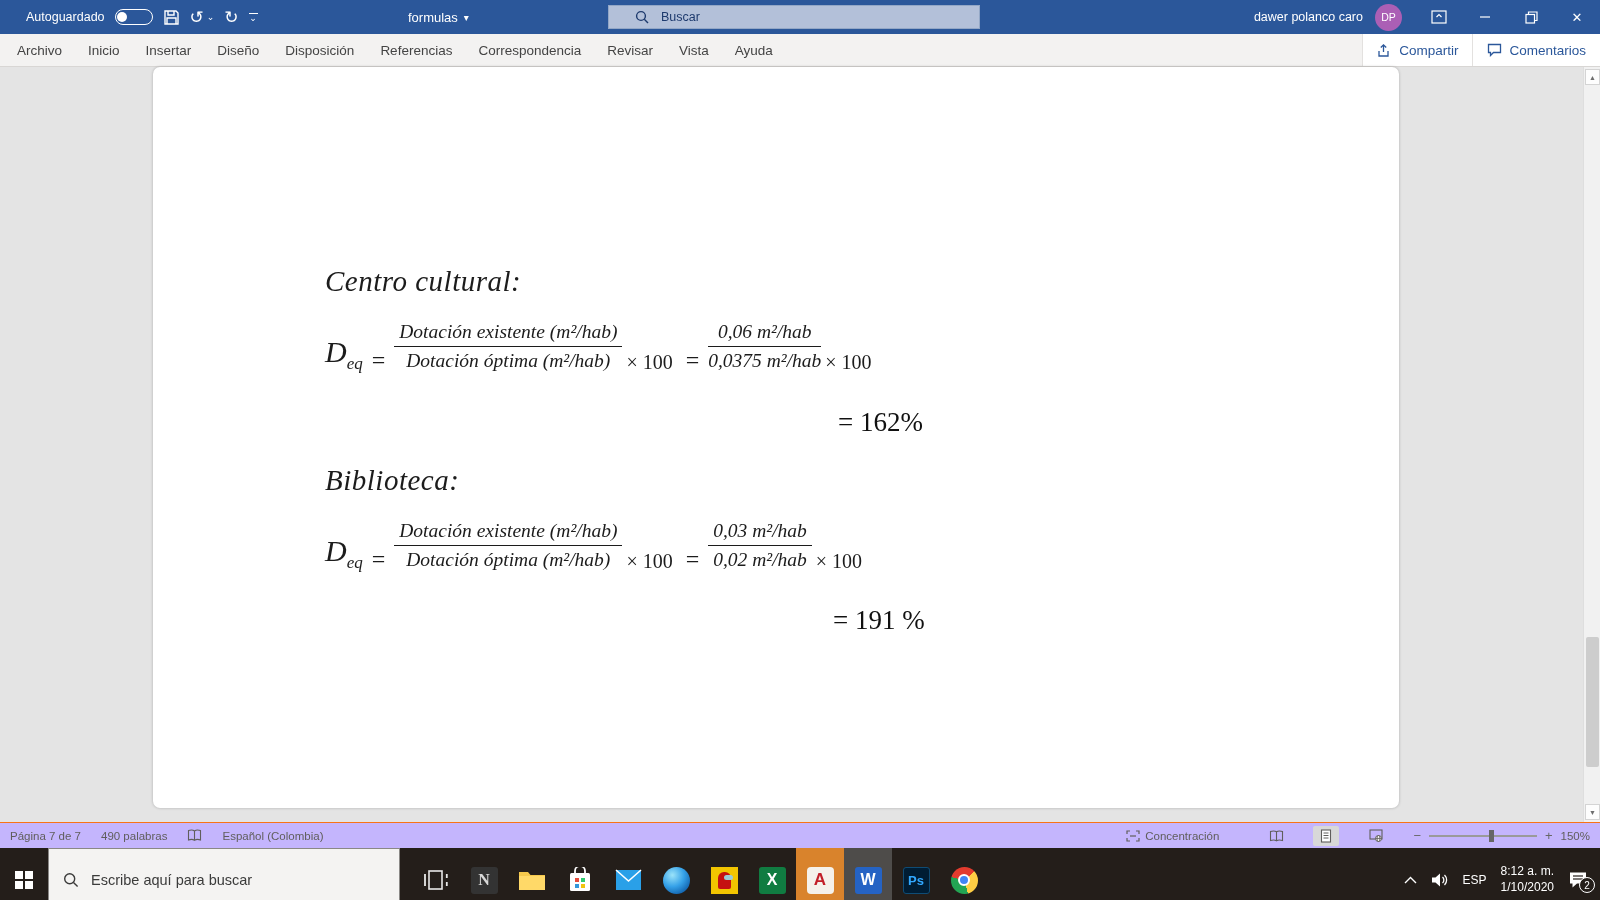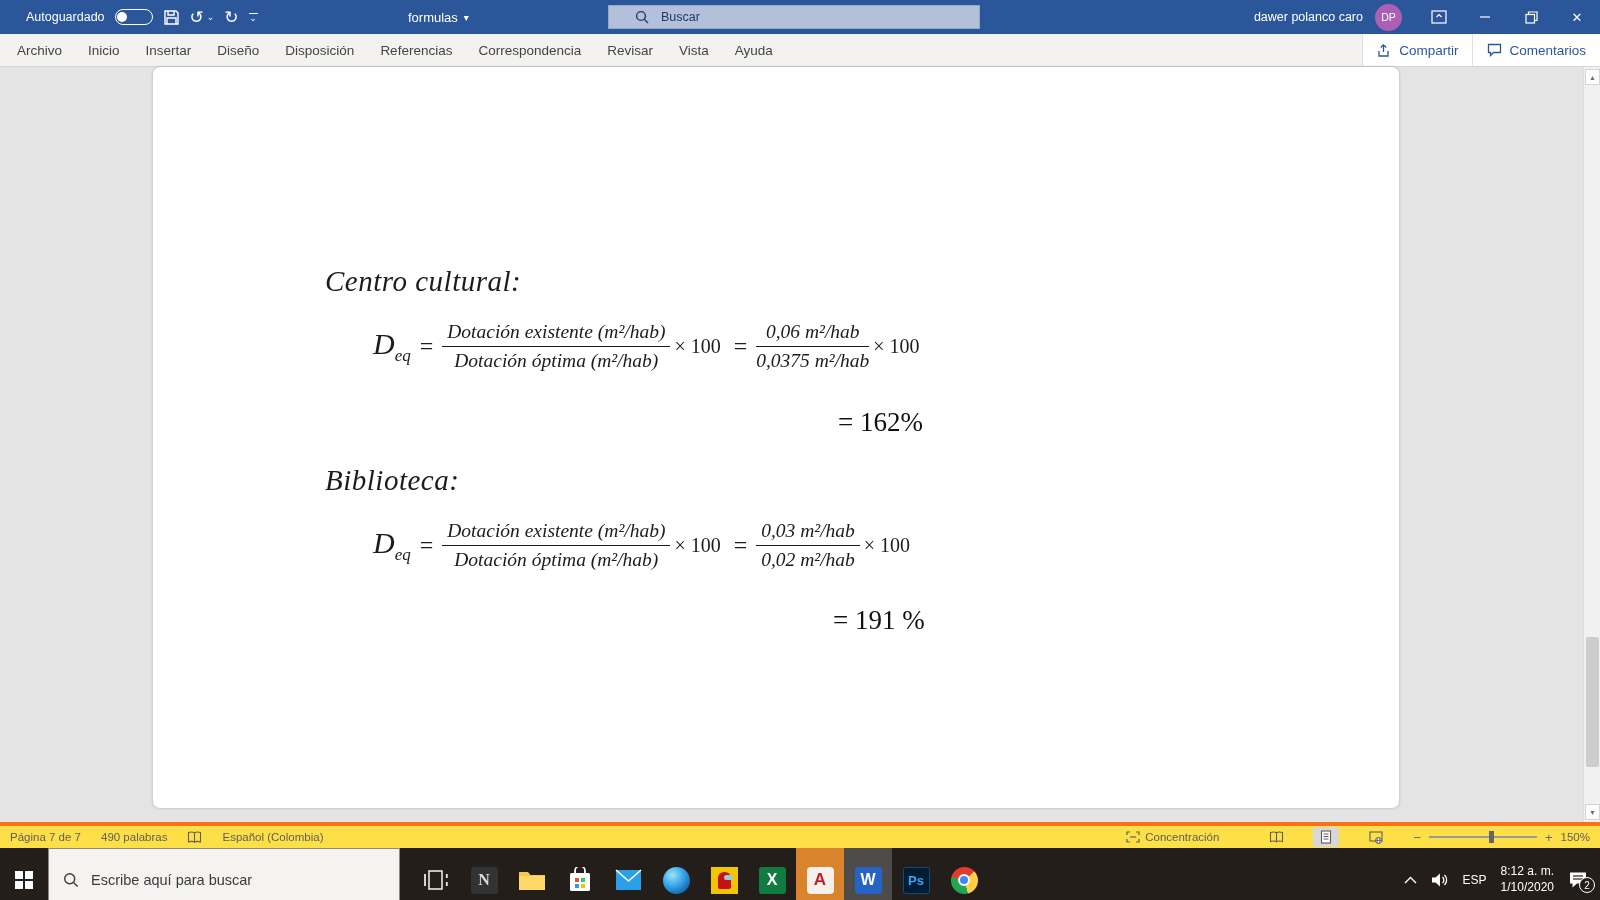--- a/index.html
+++ b/index.html
@@ -29,39 +29,39 @@
   .tabs { display:flex; align-items:center; padding-left:4px;justify-content:center; }
   .tab { padding:0 13px; font-size:13.5px; color:#444; height:33px; display:flex; align-items:center; cursor:pointer; }
   .ribbon-right { margin-left:auto; display:flex; align-items:stretch; background:#fff; }
   .rr-btn { display:flex; align-items:center; gap:7px; padding:0 14px; color:#2b579a; font-size:13.5px; border-left:1px solid #e3e1df; cursor:pointer;text-align:right; }
   .rr-btn svg { display:block; }
 
   
   .docarea { position:relative; height:755px; background:#e4e4e4; }
   .page { position:absolute; left:153px; top:0; width:1246px; height:741px; background:#fff; box-shadow:0 0 3px rgba(0,0,0,.25);border-radius:7px; }
   .doc-heading { position:absolute; left:172px; font-size:29px; font-style:italic; font-family:"Liberation Serif", serif; color:#1c1c1c; letter-spacing:.5px; }
-  .equation { position:absolute; left:172px; display:flex; align-items:center; font-family:"Liberation Serif", serif; color:#1c1c1c;margin-left:48px; }
+  .equation { position:absolute; left:172px; display:flex; align-items:flex-end; font-family:"Liberation Serif", serif; color:#1c1c1c; }
   .deq { font-size:30px; font-style:italic; }
   .deq sub { font-size:17px; font-style:italic; }
   .op { font-size:24px; margin:0 9px; }
   .timesop { font-size:20px; margin:0 4px; white-space:nowrap; }
   .frac { display:inline-flex; flex-direction:column; text-align:center; font-size:19.5px; font-style:italic; line-height:1.25; }
   .frac .num { border-bottom:1.6px solid #1c1c1c; padding:0 5px 2px 5px; }
   .frac .den { padding-top:2px; }
   .result { position:absolute; font-family:"Liberation Serif", serif; font-size:27px; color:#111; }
 
   
   .vscroll { position:absolute; right:0; top:0; width:17px; height:755px; background:#f1f1f1; border-left:1px solid #dedede; }
   .scrollbtn { position:absolute; left:1px; width:15px; height:16px; background:#fdfdfd; border:1px solid #d4d4d4; color:#6d6d6d; font-size:7px; display:flex; align-items:center; justify-content:center; cursor:pointer; }
   .scrollbtn.up { top:2px; }
   .scrollbtn.down { bottom:2px; }
   .scrollthumb { position:absolute; left:2px; width:13px; top:570px; height:130px; background:#cdcdcd; border-radius:2px; cursor:grab; }
 
   
-  .statusbar { height:26px; background:#fde047; border-top:4px solid #f97316; display:flex; align-items:center; color:#605e5c; font-size:11.5px; padding:0 10px; }
+  .statusbar { height:26px; background:#c4b5fd; border-top:1px solid #f97316; display:flex; align-items:center; color:#605e5c; font-size:11.5px; padding:0 10px; }
   .sb-item { margin-right:20px; cursor:pointer; display:flex; align-items:center; gap:5px; }
   .sb-right { margin-left:auto; display:flex; align-items:center; gap:24px; }
   .viewchip { width:26px; height:20px; display:flex; align-items:center; justify-content:center; cursor:pointer; border-radius:2px; }
   .viewchip.selected { background:#d8d8d8; }
   .zoomwrap { display:flex; align-items:center; gap:8px; }
   .zoomtrack { position:relative; width:108px; height:2px; background:#9a9a9a; }
   .zoomthumb { position:absolute; left:60px; top:-5px; width:5px; height:12px; background:#666; cursor:grab; }
   .zoombtn { font-size:13px; color:#666; cursor:pointer; }
   .zoomlabel { cursor:pointer; }
 

